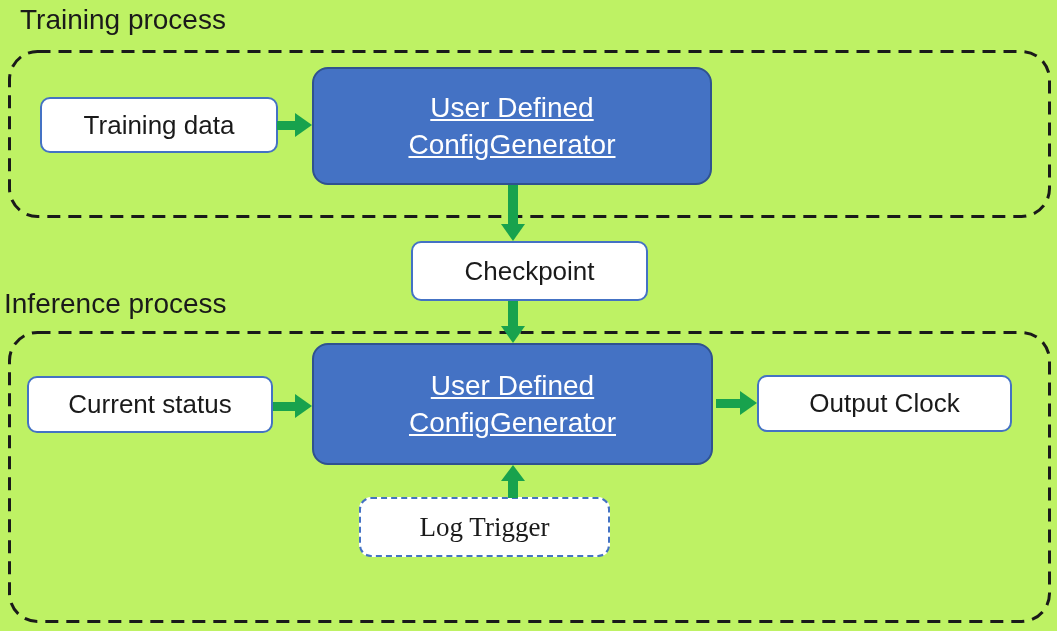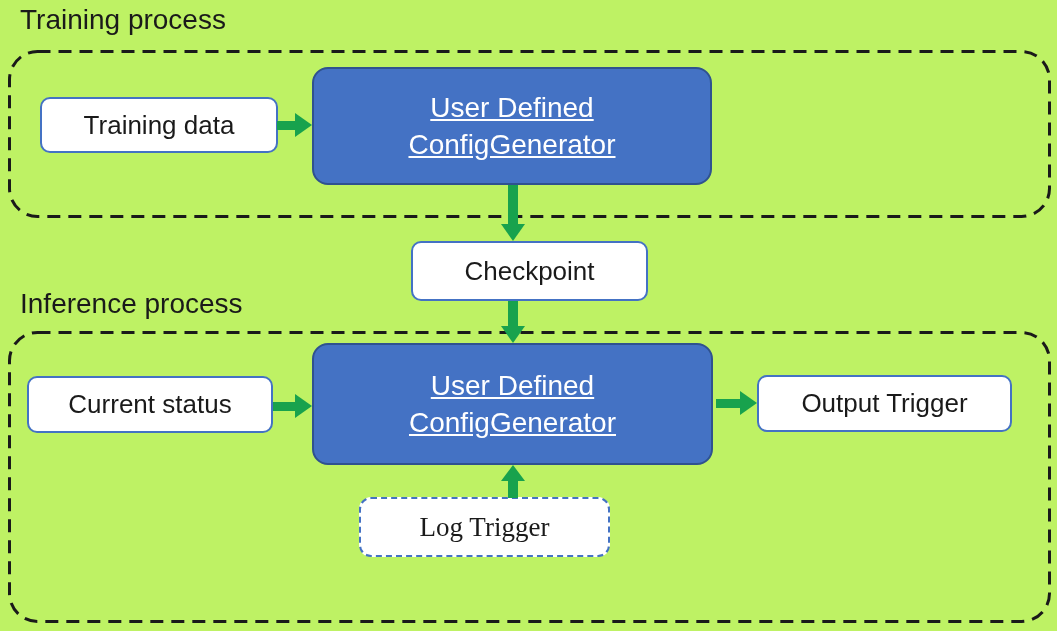--- a/index.html
+++ b/index.html
@@ -96,42 +96,42 @@
       <div class="head"></div>
   </div>
 
   <div class="white-box" style="left:395px;top:241px;width:237px;height:60px;margin-left:16px;">Checkpoint</div>
 
   <div class="arr-down" style="left:500px;top:301px;width:25px;height:42px;">
     <div class="vshaft"></div>
       <div class="head"></div>
   </div>
 
-  <div class="section-label" style="left:20px;top:288px;">Inference process</div>
+  <div class="section-label" style="left:4px;top:288px;">Inference process</div>
 
   <svg class="container-svg" style="left:8px;top:331px;" width="1043" height="292">
     <rect class="dash-rect" x="1.5" y="1.5" width="1040" height="289" rx="28"></rect>
   </svg>
 
   <div class="white-box" style="left:27px;top:376px;width:246px;height:57px;">Current status</div>
 
   <div class="arr-right" style="left:273px;top:394px;width:39px;height:24px;">
     <div class="shaft"></div>
       <div class="head"></div>
   </div>
 
   <div class="blue-box" style="left:312px;top:343px;width:401px;height:122px;">User Defined
 ConfigGenerator</div>
 
   <div class="arr-right" style="left:716px;top:391px;width:41px;height:24px;">
     <div class="shaft"></div>
       <div class="head"></div>
   </div>
 
-  <div class="white-box" style="left:757px;top:375px;width:255px;height:57px;">Output Trigger</div>
+  <div class="white-box" style="left:757px;top:375px;width:255px;height:57px;">Output Clock</div>
 
   <div class="arr-up" style="left:501px;top:465px;width:24px;height:33px;">
     <div class="head"></div>
       <div class="vshaft"></div>
   </div>
 
   <div class="trigger-box" style="left:359px;top:497px;width:251px;height:60px;z-index:1;font-family:Liberation Serif, serif;">Log Trigger</div>
 
 
 </div>

